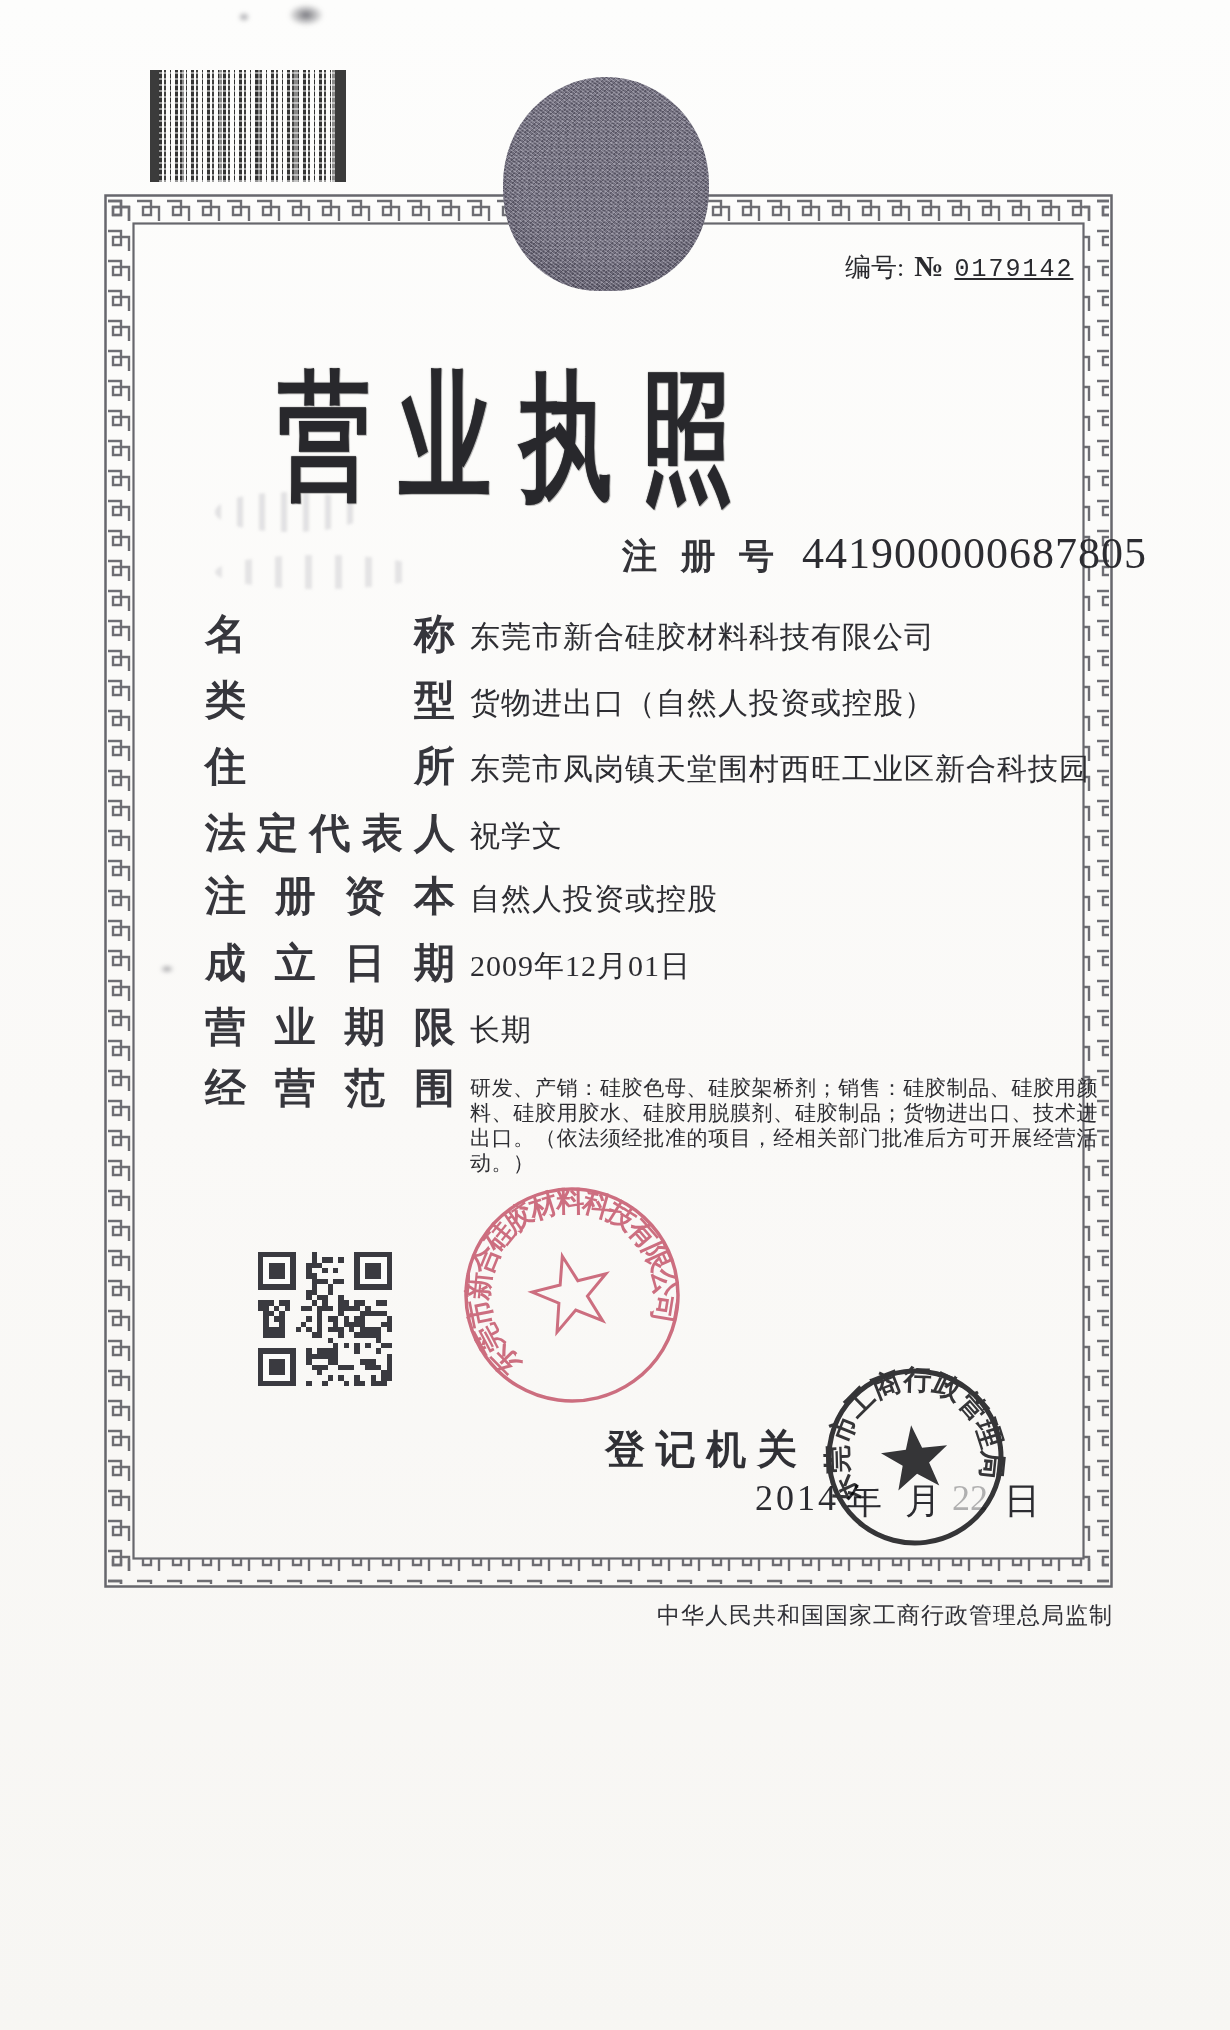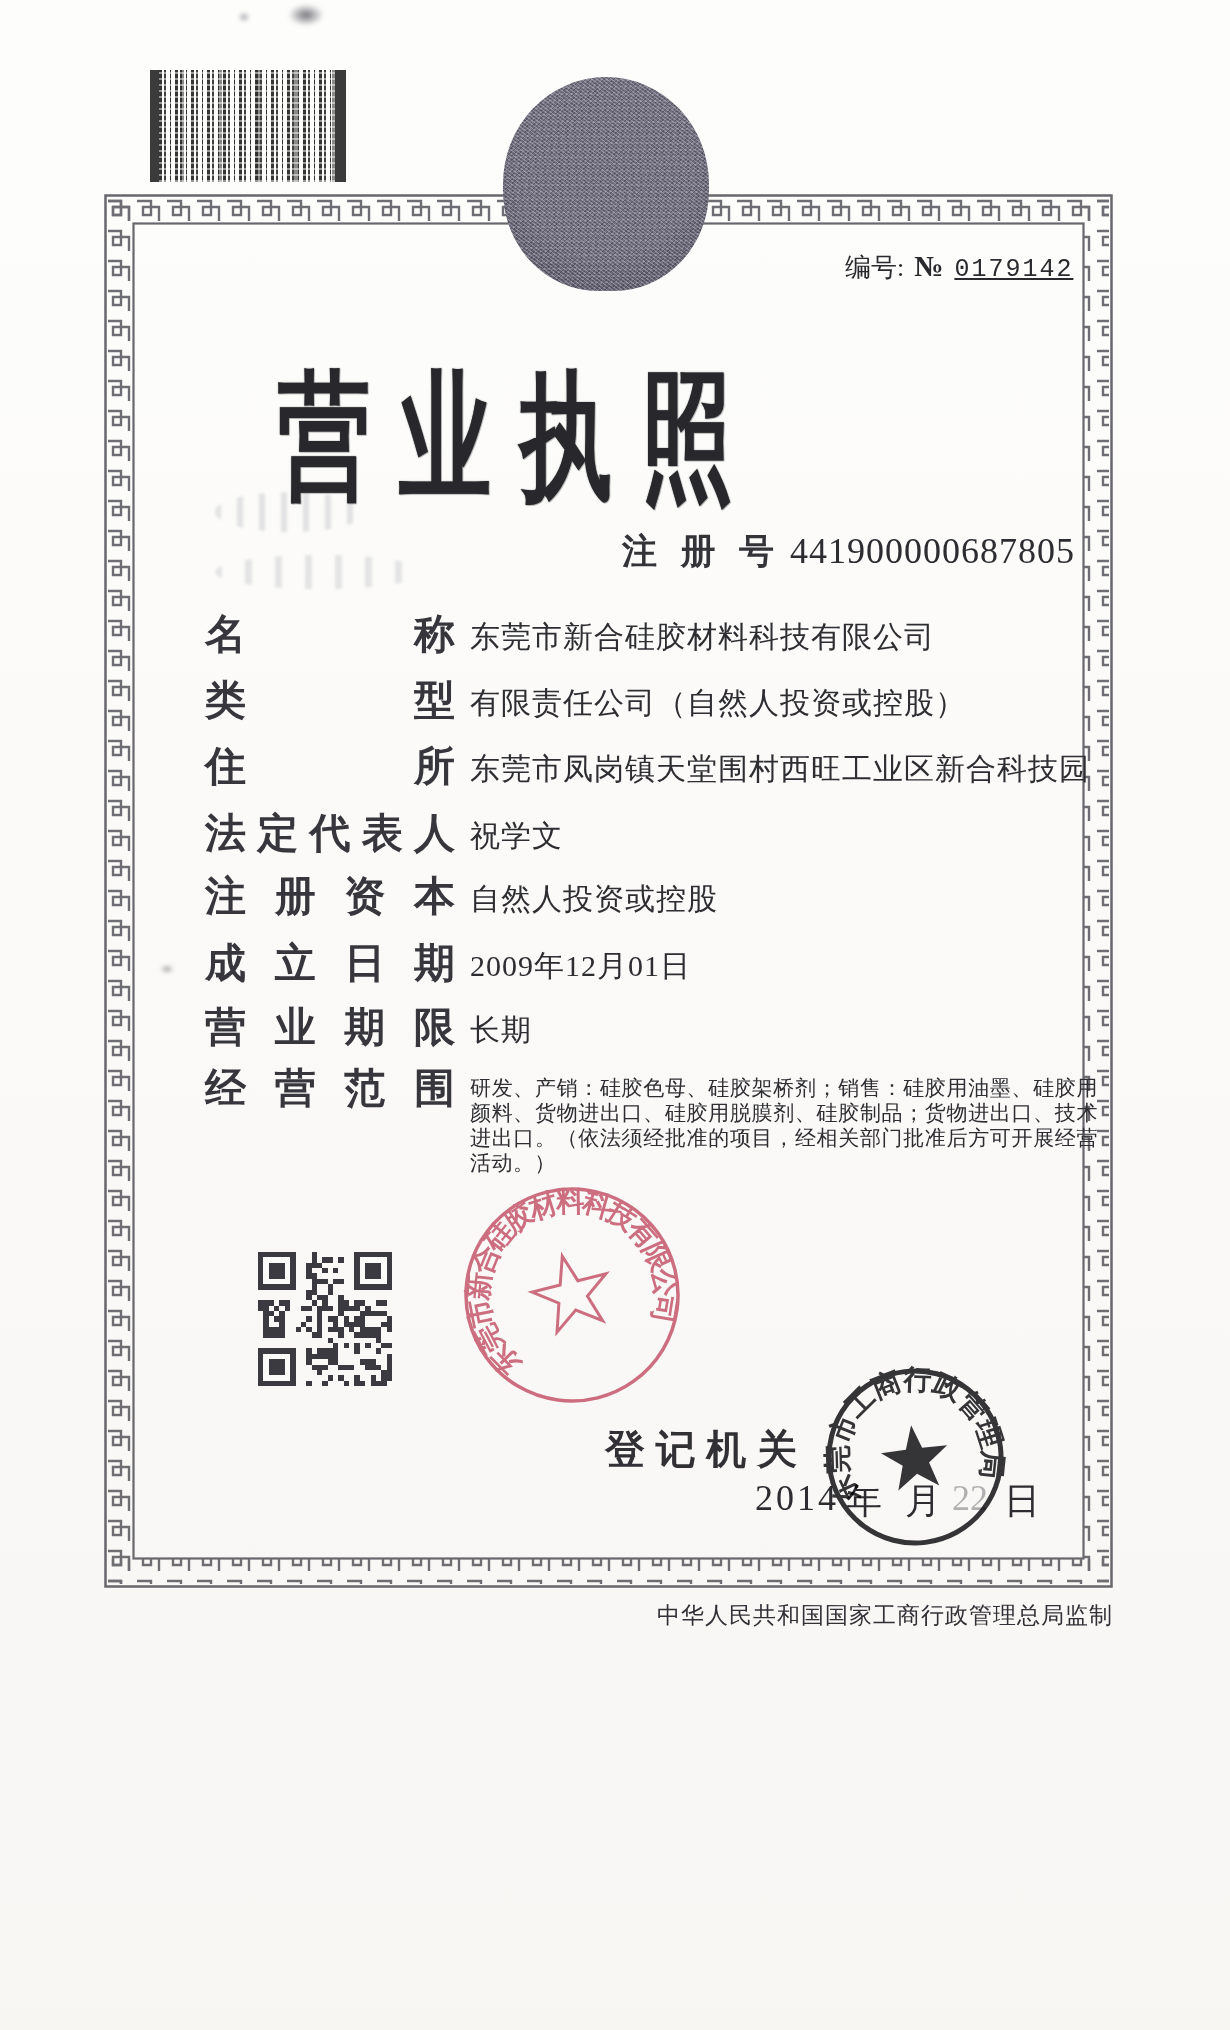--- a/index.html
+++ b/index.html
@@ -45,21 +45,21 @@
   
   .title{
     position:absolute;left:278px;top:344px;width:455px;display:flex;justify-content:space-between;
     font-family:"Liberation Sans","DejaVu Sans",sans-serif;font-weight:900;font-size:92px;color:#28282c;
     transform:scaleY(1.5);transform-origin:top left;
     text-shadow:0 0 1px rgba(40,40,40,.8), 1px 1px 0 rgba(40,40,40,.25);
   }
   
   .regno{position:absolute;left:622px;top:528px;display:flex;align-items:baseline;}
   .regno-label{width:152px;display:flex;justify-content:space-between;font-size:35px;font-weight:bold;color:#333338;}
-  .regno-value{margin-left:16px;font-size:36px;letter-spacing:1px;color:#2c2c31;}
+  .regno-value{margin-left:28px;font-size:44px;letter-spacing:1px;color:#2c2c31;}
   
   .row{position:absolute;left:205px;display:flex;}
   .row .lbl{width:250px;display:flex;justify-content:space-between;font-size:41px;font-weight:bold;color:#36363c;line-height:1.1;}
   .row .val{position:absolute;left:265px;width:628px;font-size:30px;color:#2d2d32;letter-spacing:1px;line-height:1.2;padding-top:7px;}
   .r1{top:612px;} .r2{top:678px;} .r3{top:744px;} .r4{top:811px;}
   .r5{top:874px;} .r6{top:941px;} .r7{top:1005px;} .r8{top:1066px;}
   .r8 .val{font-size:21px;letter-spacing:.5px;line-height:25px;padding-top:10px;text-align:justify;}
   
   .qr{position:absolute;left:258px;top:1252px;}
   
@@ -134,21 +134,21 @@
         <span>名</span>
         <span>称</span>
       </div>
     <div class="val">东莞市新合硅胶材料科技有限公司</div>
   </div>
   <div class="row r2">
     <div class="lbl">
         <span>类</span>
         <span>型</span>
       </div>
-    <div class="val">有限责任公司（自然人投资或控股）</div>
+    <div class="val">货物进出口（自然人投资或控股）</div>
   </div>
   <div class="row r3">
     <div class="lbl">
         <span>住</span>
         <span>所</span>
       </div>
     <div class="val">东莞市凤岗镇天堂围村西旺工业区新合科技园</div>
   </div>
   <div class="row r4">
     <div class="lbl">
@@ -187,21 +187,21 @@
       </div>
     <div class="val">长期</div>
   </div>
   <div class="row r8">
     <div class="lbl">
         <span>经</span>
         <span>营</span>
         <span>范</span>
         <span>围</span>
       </div>
-    <div class="val">研发、产销：硅胶色母、硅胶架桥剂；销售：硅胶用油墨、硅胶用颜料、货物进出口、硅胶用脱膜剂、硅胶制品；货物进出口、技术进出口。（依法须经批准的项目，经相关部门批准后方可开展经营活动。）</div>
+    <div class="val">研发、产销：硅胶色母、硅胶架桥剂；销售：硅胶制品、硅胶用颜料、硅胶用胶水、硅胶用脱膜剂、硅胶制品；货物进出口、技术进出口。（依法须经批准的项目，经相关部门批准后方可开展经营活动。）</div>
   </div>
 
   <svg class="qr" width="134" height="134" viewBox="0 0 25 25" shape-rendering="crispEdges" fill="#3a3a40">
     <g>
       <rect x="0" y="0" width="7" height="7"></rect>
         <rect x="1" y="1" width="5" height="5" fill="#fbfbfa"></rect>
         <rect x="2" y="2" width="3" height="3"></rect>
     </g>
     <g>
       <rect x="18" y="0" width="7" height="7"></rect>

